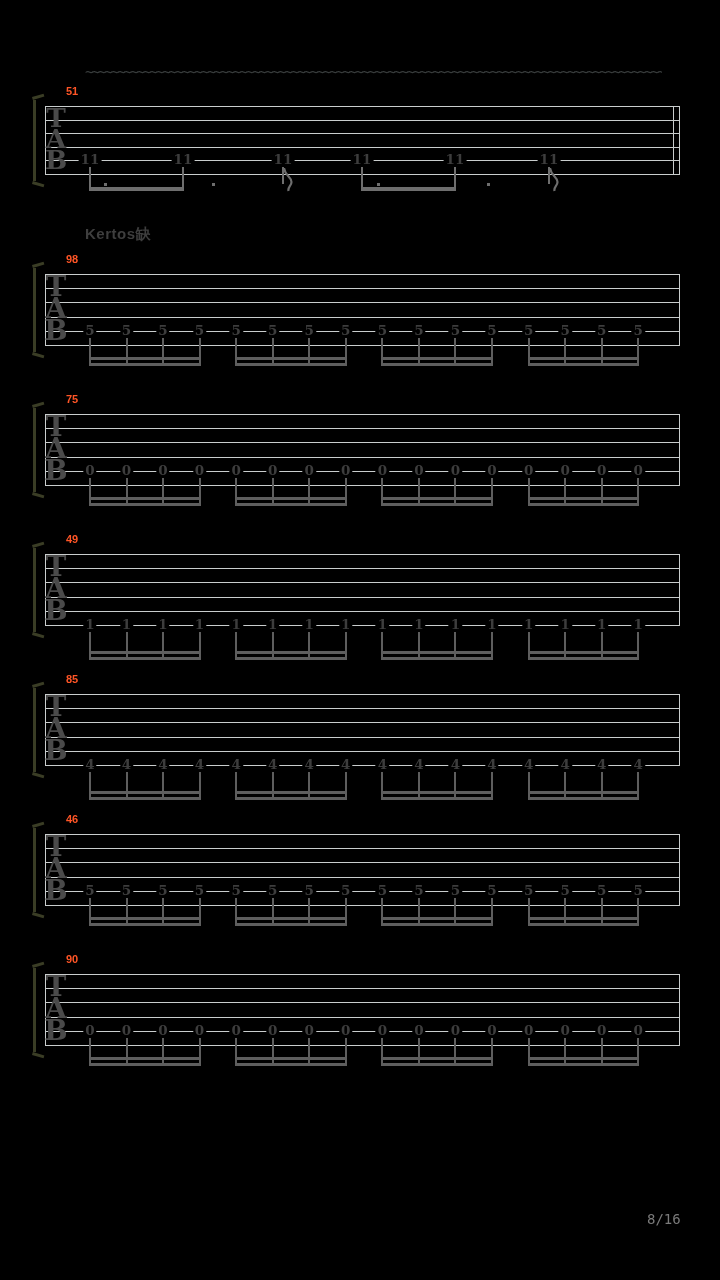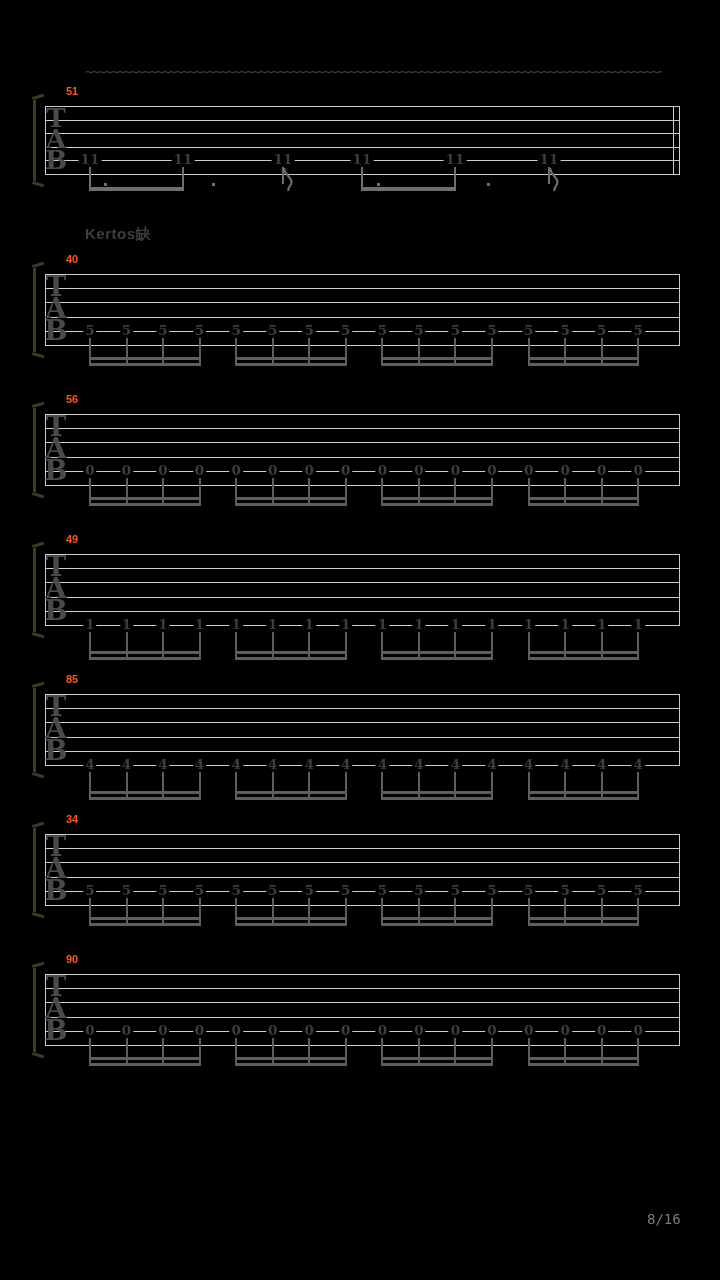--- a/index.html
+++ b/index.html
@@ -69,21 +69,21 @@
     </div>
     <div style="position: absolute; left: 0px; top: 0px; width: 720px; height: 0px;">
       <div style="position: absolute; left: 45px; top: 274px; width: 635px; height: 1px; background: rgb(201, 205, 205);"></div>
       <div style="position: absolute; left: 45px; top: 288.2px; width: 635px; height: 1px; background: rgb(201, 205, 205);"></div>
       <div style="position: absolute; left: 45px; top: 302.4px; width: 635px; height: 1px; background: rgb(201, 205, 205);"></div>
       <div style="position: absolute; left: 45px; top: 316.6px; width: 635px; height: 1px; background: rgb(201, 205, 205);"></div>
       <div style="position: absolute; left: 45px; top: 330.8px; width: 635px; height: 1px; background: rgb(201, 205, 205);"></div>
       <div style="position: absolute; left: 45px; top: 345px; width: 635px; height: 1px; background: rgb(201, 205, 205);"></div>
       <div style="position: absolute; left: 45px; top: 274px; width: 1px; height: 71px; background: rgb(201, 205, 205);"></div>
       <div style="position: absolute; left: 679px; top: 274px; width: 1px; height: 71px; background: rgb(201, 205, 205);"></div>
-      <div class="measure-number" style="position: absolute; left: 66px; top: 253px;">40</div>
+      <div class="measure-number" style="position: absolute; left: 66px; top: 253px;">98</div>
       <div class="bracket" style="position: absolute; left: 33px; top: 268px; width: 9px; height: 84px;"></div>
       <div class="clef-letter" style="position: absolute; left: 56px; top: 273px; font-size: 27.7px;">T</div>
       <div class="clef-letter" style="position: absolute; left: 56px; top: 295px; font-size: 27.7px;">A</div>
       <div class="clef-letter" style="position: absolute; left: 56px; top: 317px; font-size: 27.7px;">B</div>
       <div class="fret" style="position: absolute; left: 90px; top: 330.8px;">5</div>
       <div style="position: absolute; left: 89px; top: 337.8px; width: 2px; height: 25px; background: rgb(94, 94, 94);"></div>
       <div class="fret" style="position: absolute; left: 126.5px; top: 330.8px;">5</div>
       <div style="position: absolute; left: 125.5px; top: 337.8px; width: 2px; height: 25px; background: rgb(94, 94, 94);"></div>
       <div class="fret" style="position: absolute; left: 163px; top: 330.8px;">5</div>
       <div style="position: absolute; left: 162px; top: 337.8px; width: 2px; height: 25px; background: rgb(94, 94, 94);"></div>
@@ -124,21 +124,21 @@
     </div>
     <div style="position: absolute; left: 0px; top: 0px; width: 720px; height: 0px;">
       <div style="position: absolute; left: 45px; top: 414px; width: 635px; height: 1px; background: rgb(201, 205, 205);"></div>
       <div style="position: absolute; left: 45px; top: 428.2px; width: 635px; height: 1px; background: rgb(201, 205, 205);"></div>
       <div style="position: absolute; left: 45px; top: 442.4px; width: 635px; height: 1px; background: rgb(201, 205, 205);"></div>
       <div style="position: absolute; left: 45px; top: 456.6px; width: 635px; height: 1px; background: rgb(201, 205, 205);"></div>
       <div style="position: absolute; left: 45px; top: 470.8px; width: 635px; height: 1px; background: rgb(201, 205, 205);"></div>
       <div style="position: absolute; left: 45px; top: 485px; width: 635px; height: 1px; background: rgb(201, 205, 205);"></div>
       <div style="position: absolute; left: 45px; top: 414px; width: 1px; height: 71px; background: rgb(201, 205, 205);"></div>
       <div style="position: absolute; left: 679px; top: 414px; width: 1px; height: 71px; background: rgb(201, 205, 205);"></div>
-      <div class="measure-number" style="position: absolute; left: 66px; top: 393px;">56</div>
+      <div class="measure-number" style="position: absolute; left: 66px; top: 393px;">75</div>
       <div class="bracket" style="position: absolute; left: 33px; top: 408px; width: 9px; height: 84px;"></div>
       <div class="clef-letter" style="position: absolute; left: 56px; top: 413px; font-size: 27.7px;">T</div>
       <div class="clef-letter" style="position: absolute; left: 56px; top: 435px; font-size: 27.7px;">A</div>
       <div class="clef-letter" style="position: absolute; left: 56px; top: 457px; font-size: 27.7px;">B</div>
       <div class="fret" style="position: absolute; left: 90px; top: 470.8px;">0</div>
       <div style="position: absolute; left: 89px; top: 477.8px; width: 2px; height: 25px; background: rgb(94, 94, 94);"></div>
       <div class="fret" style="position: absolute; left: 126.5px; top: 470.8px;">0</div>
       <div style="position: absolute; left: 125.5px; top: 477.8px; width: 2px; height: 25px; background: rgb(94, 94, 94);"></div>
       <div class="fret" style="position: absolute; left: 163px; top: 470.8px;">0</div>
       <div style="position: absolute; left: 162px; top: 477.8px; width: 2px; height: 25px; background: rgb(94, 94, 94);"></div>
@@ -289,21 +289,21 @@
     </div>
     <div style="position: absolute; left: 0px; top: 0px; width: 720px; height: 0px;">
       <div style="position: absolute; left: 45px; top: 834px; width: 635px; height: 1px; background: rgb(201, 205, 205);"></div>
       <div style="position: absolute; left: 45px; top: 848.2px; width: 635px; height: 1px; background: rgb(201, 205, 205);"></div>
       <div style="position: absolute; left: 45px; top: 862.4px; width: 635px; height: 1px; background: rgb(201, 205, 205);"></div>
       <div style="position: absolute; left: 45px; top: 876.6px; width: 635px; height: 1px; background: rgb(201, 205, 205);"></div>
       <div style="position: absolute; left: 45px; top: 890.8px; width: 635px; height: 1px; background: rgb(201, 205, 205);"></div>
       <div style="position: absolute; left: 45px; top: 905px; width: 635px; height: 1px; background: rgb(201, 205, 205);"></div>
       <div style="position: absolute; left: 45px; top: 834px; width: 1px; height: 71px; background: rgb(201, 205, 205);"></div>
       <div style="position: absolute; left: 679px; top: 834px; width: 1px; height: 71px; background: rgb(201, 205, 205);"></div>
-      <div class="measure-number" style="position: absolute; left: 66px; top: 813px;">34</div>
+      <div class="measure-number" style="position: absolute; left: 66px; top: 813px;">46</div>
       <div class="bracket" style="position: absolute; left: 33px; top: 828px; width: 9px; height: 84px;"></div>
       <div class="clef-letter" style="position: absolute; left: 56px; top: 833px; font-size: 27.7px;">T</div>
       <div class="clef-letter" style="position: absolute; left: 56px; top: 855px; font-size: 27.7px;">A</div>
       <div class="clef-letter" style="position: absolute; left: 56px; top: 877px; font-size: 27.7px;">B</div>
       <div class="fret" style="position: absolute; left: 90px; top: 890.8px;">5</div>
       <div style="position: absolute; left: 89px; top: 897.8px; width: 2px; height: 25px; background: rgb(94, 94, 94);"></div>
       <div class="fret" style="position: absolute; left: 126.5px; top: 890.8px;">5</div>
       <div style="position: absolute; left: 125.5px; top: 897.8px; width: 2px; height: 25px; background: rgb(94, 94, 94);"></div>
       <div class="fret" style="position: absolute; left: 163px; top: 890.8px;">5</div>
       <div style="position: absolute; left: 162px; top: 897.8px; width: 2px; height: 25px; background: rgb(94, 94, 94);"></div>

